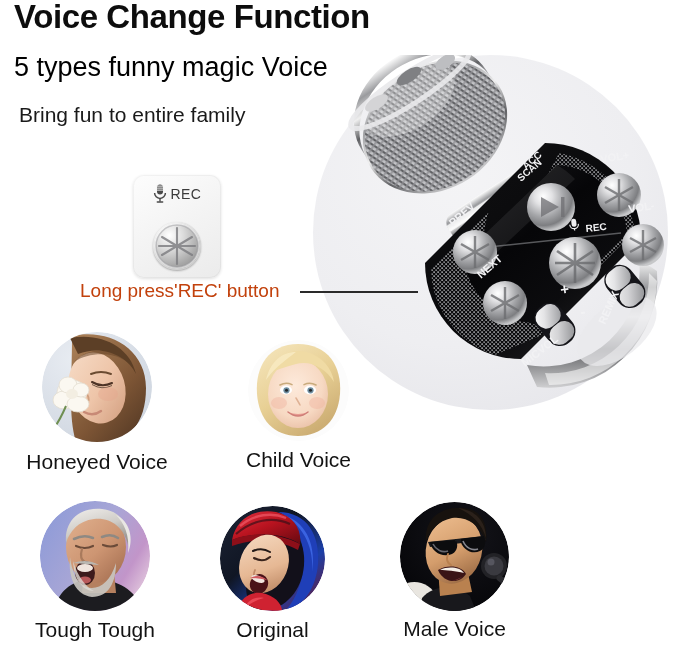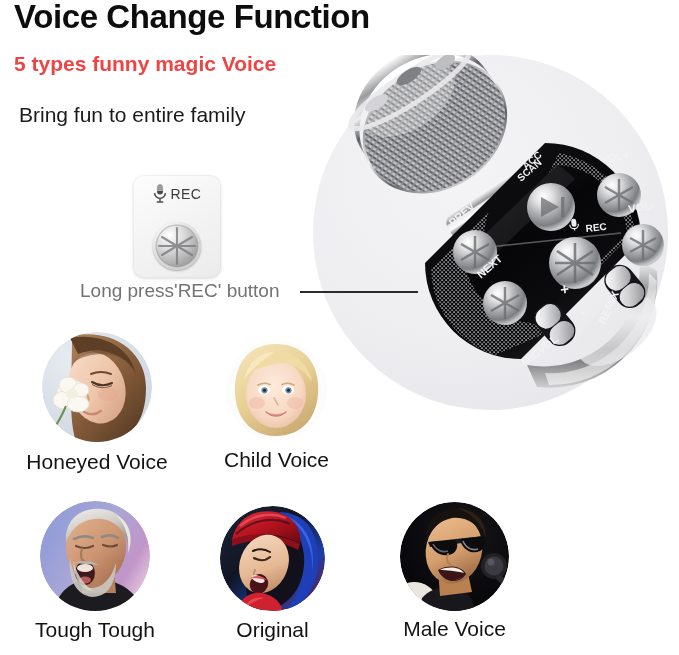--- a/index.html
+++ b/index.html
@@ -14,21 +14,21 @@
   #stage{position:absolute;inset:0;width:679px;height:655px;}
 
   
   .title{
     position:absolute;left:14px;top:-2px;
     font-size:33px;font-weight:bold;color:#0d0d0d;
     letter-spacing:-0.4px;white-space:nowrap;
   }
   .sub1{
     position:absolute;left:14px;top:52px;
-    font-size:21px;color:#ef4444;white-space:nowrap;font-weight:700;
+    font-size:27px;color:#000000;white-space:nowrap;font-weight:400;
   }
   .sub2{
     position:absolute;left:19px;top:103px;
     font-size:21px;color:#1a1a1a;white-space:nowrap;font-weight:400;
   }
 
   
   .mic-backdrop{
     position:absolute;left:313px;top:55px;width:355px;height:355px;
     border-radius:50%;
@@ -56,21 +56,21 @@
     background:
       radial-gradient(circle at 34% 28%, #ffffff 0%, #dcdcdc 30%, #a9a9a9 64%, #8c8c8c 86%, #bdbdbd 100%);
     box-shadow:0 1px 2px rgba(0,0,0,.30), inset 0 0 0 1px rgba(255,255,255,.55);
     overflow:hidden;
   }
   .rec-knob svg{position:absolute;left:0;top:0;}
 
   
   .longpress{
     position:absolute;left:80px;top:280px;
-    font-size:19px;color:#737373;white-space:nowrap;
+    font-size:19px;color:#c2410c;white-space:nowrap;
   }
   .leader{
     position:absolute;left:300px;top:291px;width:118px;height:2px;
     background:#2a2a2a;
   }
 
   
   .mic-wrap{position:absolute;left:313px;top:55px;width:355px;height:355px;}
   .mic-wrap svg{display:block;}
 
@@ -372,21 +372,21 @@
             <ellipse cx="39" cy="58" rx="8" ry="7"></ellipse>
           </g>
           <ellipse cx="30" cy="62" rx="6" ry="5" fill="#f3eee2"></ellipse>
           <path d="M 24 74 q -6 14 -12 22" stroke="#6f8f52" stroke-width="2" fill="none"></path>
         </g>
       </svg>
     </div>
     <div class="voice-label" style="top:118px;">Honeyed Voice</div>
   </div>
 
-  <div class="voice-item" style="left:226px;top:340px;">
+  <div class="voice-item" style="left:248px;top:340px;">
     <div class="voice-photo" style="width:101px;height:101px;">
       <svg width="101" height="101" viewBox="0 0 101 101" xmlns="http://www.w3.org/2000/svg">
         <defs>
           <linearGradient id="cvHair" x1="0" y1="0" x2="0.6" y2="1">
             <stop offset="0%" stop-color="#f6e7bf"></stop>
               <stop offset="55%" stop-color="#e8d095"></stop>
               <stop offset="100%" stop-color="#cdae74"></stop>
           </linearGradient>
           <radialGradient id="cvSkin" cx="45%" cy="38%" r="70%">
             <stop offset="0%" stop-color="#fdeadb"></stop>

